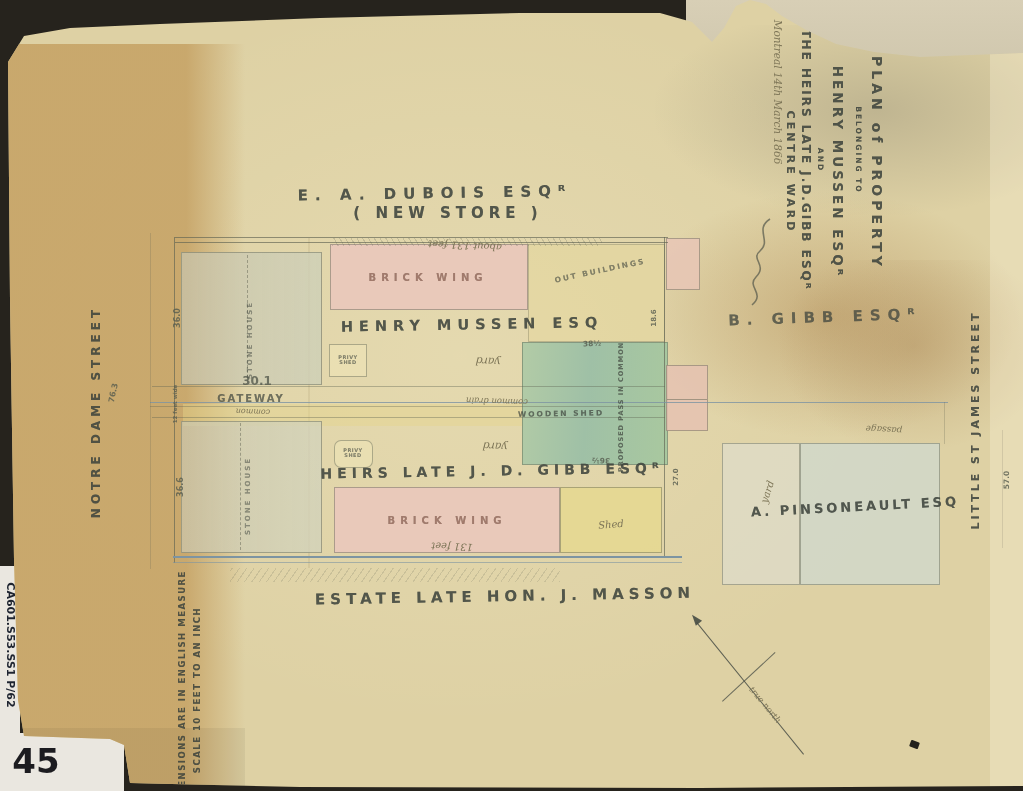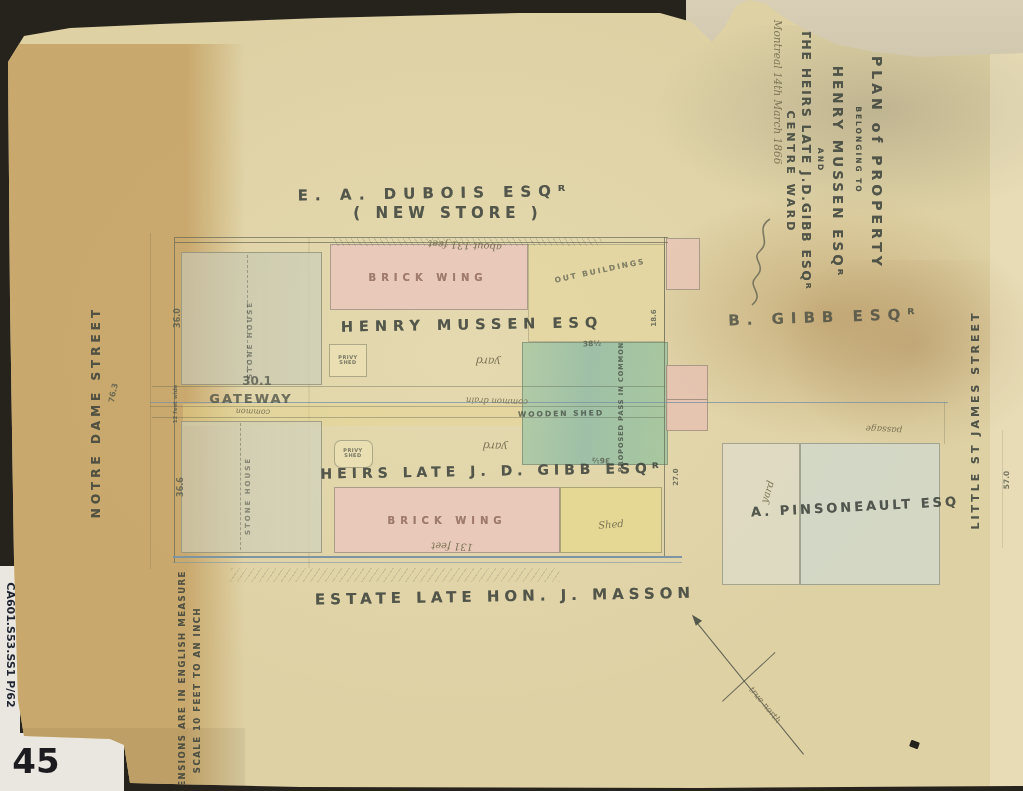--- a/index.html
+++ b/index.html
@@ -100,21 +100,21 @@
     <div class="t hand" style="left:790px;top:172px;font-size:11px;letter-spacing:3px;transform:translate(-50%,-50%) rotate(90deg);">CENTRE WARD</div>
     <div class="t script" style="left:777px;top:92px;font-size:10.5px;transform:translate(-50%,-50%) rotate(90deg);">Montreal 14th March 1866</div>
     <svg width="40" height="95" style="position:absolute;left:742px;top:215px;opacity:.65;" viewBox="0 0 40 95">
       <path d="M28,4 C12,14 30,26 18,36 C8,44 26,50 14,62 C4,72 24,78 10,90" fill="none" stroke="#4a4f45" stroke-width="1.6"></path>
     </svg>
 
     <div class="t hand" style="left:428px;top:278px;font-size:10px;letter-spacing:5px;color:var(--red-ink,#8a6052);opacity:.75;transform:translate(-50%,-50%);">BRICK WING</div>
     <div class="t hand" style="left:447px;top:521px;font-size:10px;letter-spacing:5px;color:var(--red-ink,#8a6052);opacity:.75;transform:translate(-50%,-50%);">BRICK WING</div>
     <div class="t hand" style="left:600px;top:271px;font-size:7.5px;letter-spacing:2px;opacity:.6;transform:translate(-50%,-50%) rotate(-12deg);">OUT BUILDINGS</div>
     <div class="t hand" style="left:561px;top:414px;font-size:7.5px;letter-spacing:2px;opacity:.7;transform:translate(-50%,-50%) rotate(-1deg);">WOODEN SHED</div>
-    <div class="t hand" style="left:251px;top:399px;font-size:13px;letter-spacing:2px;opacity:.7;transform:translate(-50%,-50%);">GATEWAY</div>
+    <div class="t hand" style="left:251px;top:399px;font-size:10px;letter-spacing:2px;opacity:.7;transform:translate(-50%,-50%);">GATEWAY</div>
     <div class="t script" style="left:253px;top:411px;font-size:8px;transform:translate(-50%,-50%) rotate(-178deg);">common</div>
     <div class="t script" style="left:497px;top:401px;font-size:8.5px;transform:translate(-50%,-50%) rotate(-178deg);">common drain</div>
     <div class="t hand" style="left:621px;top:407px;font-size:6.5px;letter-spacing:1px;opacity:.7;transform:translate(-50%,-50%) rotate(-90deg);">PROPOSED PASS IN COMMON</div>
     <div class="t hand" style="left:251px;top:340px;font-size:7px;letter-spacing:2px;opacity:.5;transform:translate(-50%,-50%) rotate(-90deg);">STONE HOUSE</div>
     <div class="t hand" style="left:249px;top:496px;font-size:7px;letter-spacing:2px;opacity:.5;transform:translate(-50%,-50%) rotate(-90deg);">STONE HOUSE</div>
     <div class="t script" style="left:488px;top:361px;font-size:11px;transform:translate(-50%,-50%) rotate(-177deg);">yard</div>
     <div class="t script" style="left:495px;top:446px;font-size:11px;transform:translate(-50%,-50%) rotate(-177deg);">yard</div>
     <div class="t script" style="left:768px;top:492px;font-size:10px;transform:translate(-50%,-50%) rotate(-72deg);">yard</div>
     <div class="t script" style="left:611px;top:525px;font-size:10px;transform:translate(-50%,-50%) rotate(-4deg);">Shed</div>
     <div class="t script" style="left:884px;top:429px;font-size:9px;transform:translate(-50%,-50%) rotate(-177deg);">passage</div>

